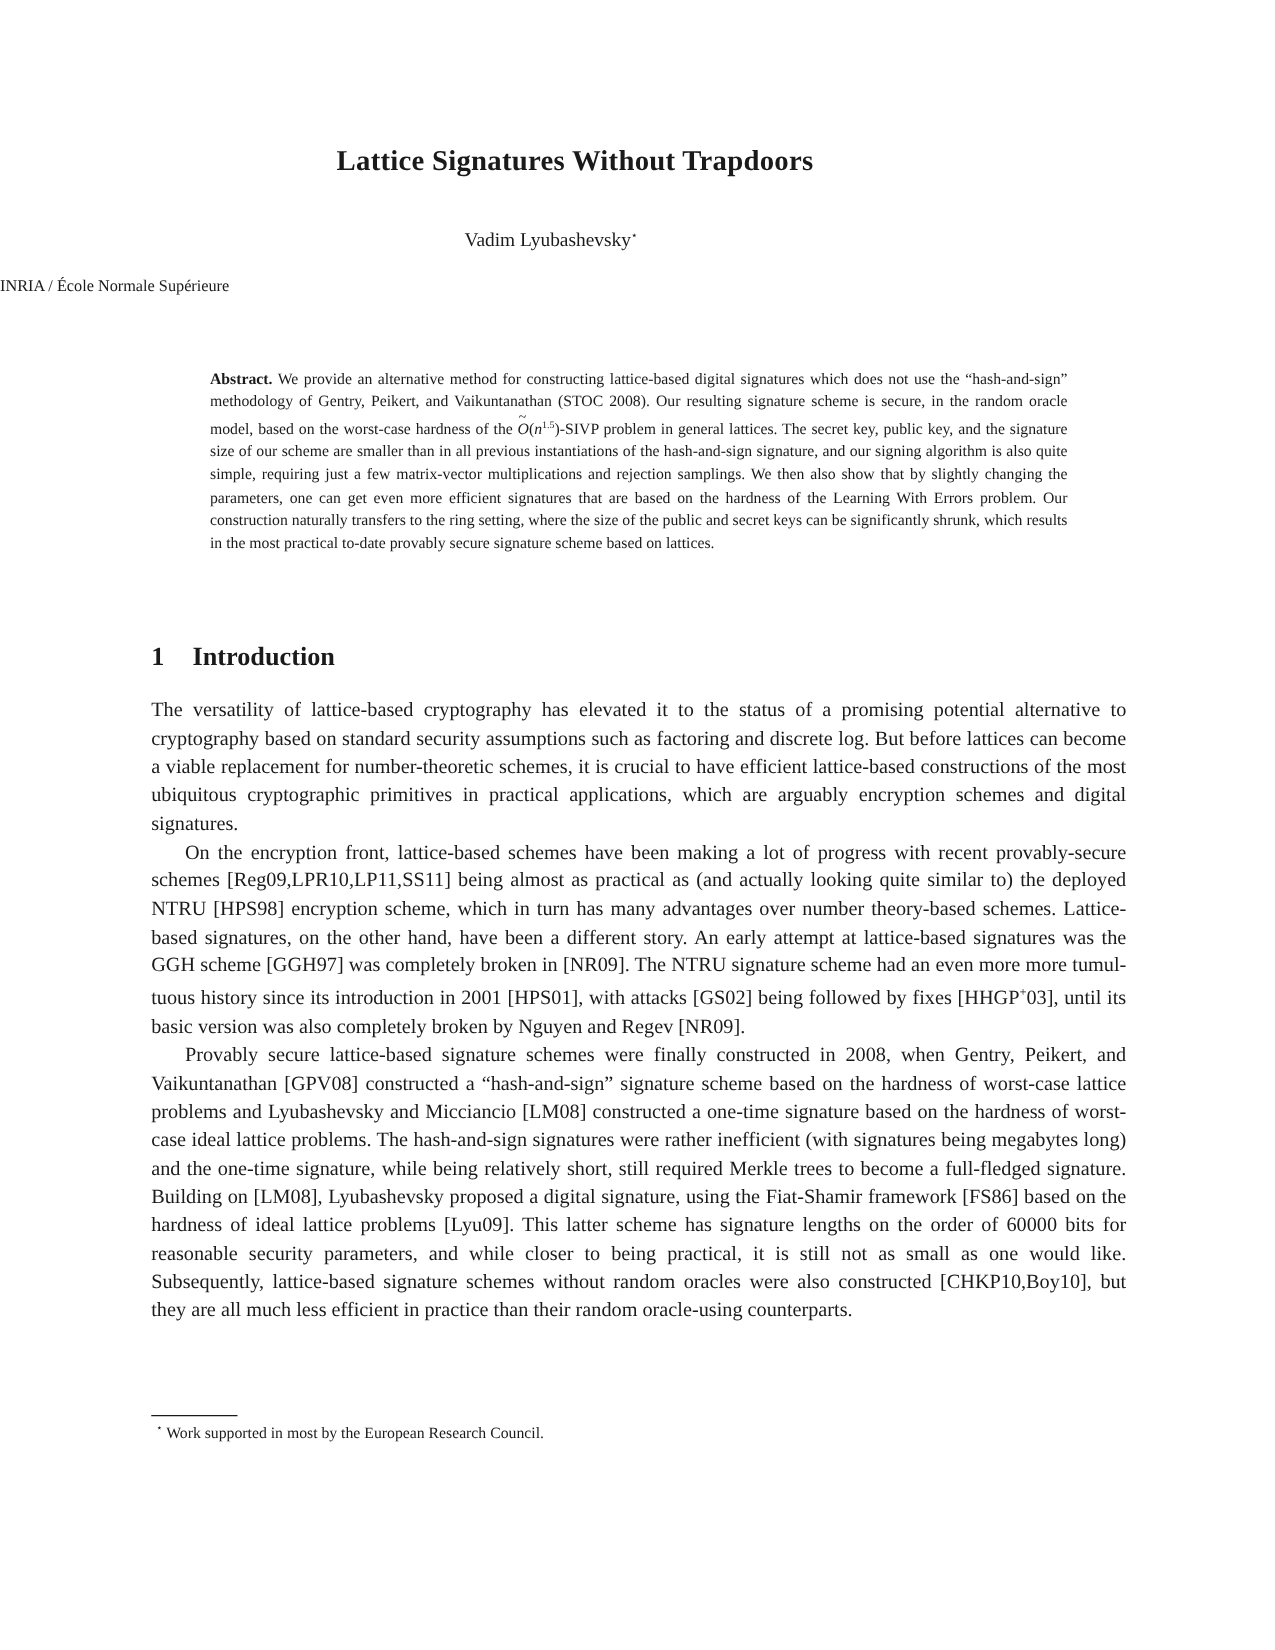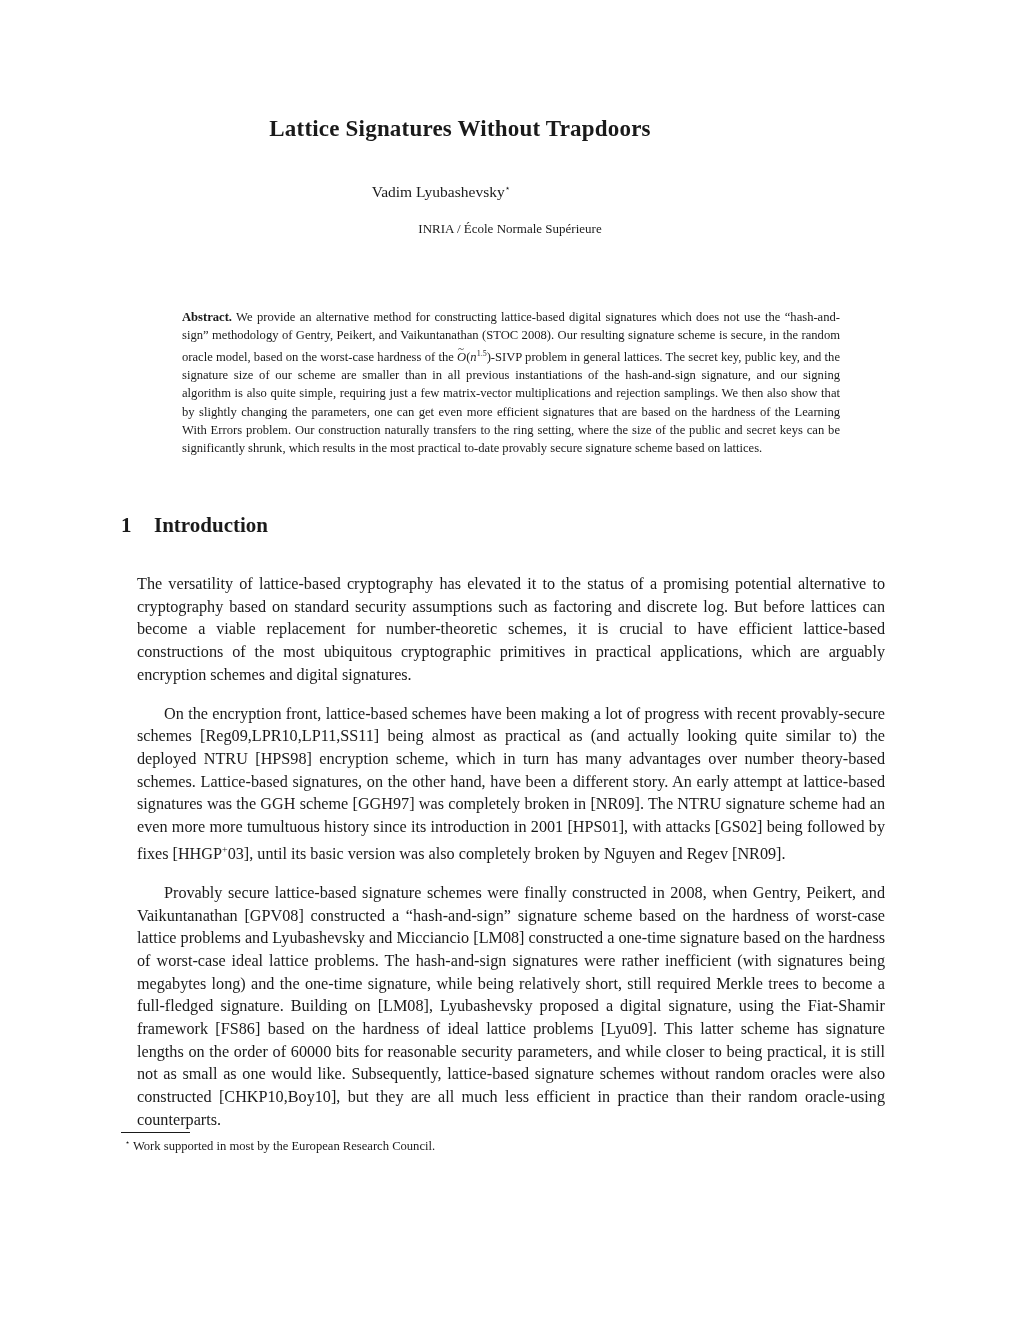--- a/index.html
+++ b/index.html
@@ -3,34 +3,34 @@
 <meta charset="utf-8">
 <style>
   html, body { margin: 0; padding: 0; background: #ffffff; }
   body { width: 1020px; height: 1320px; position: relative; overflow: hidden;
          font-family: "DejaVu Serif", "Liberation Serif", serif; color: #1a1a1a; }
   .title { position: absolute; top: 116px; left: 0; width: 920px; text-align: center;
            font-family: "Liberation Serif", serif; font-weight: bold; font-size: 23px; letter-spacing: 0.2px; }
   .author { position: absolute; top: 183px; left: 0; width: 882px; text-align: center;
             font-family: "Liberation Serif", serif; font-size: 15.5px; }
   .author sup { font-size: 9px; }
-  .affil { position: absolute; top: 221px; left: 0; width: 1020px; text-align: center;
+  .affil { position: absolute; top: 221px; left: 0; width: 1020px; 
            font-family: "Liberation Serif", serif; font-size: 13px; }
   .abstract { position: absolute; top: 294px; left: 168px; width: 686px;
               font-family: "Liberation Serif", serif; font-size: 12.6px; line-height: 18.3px;
               text-align: justify; }
   .abstract b { font-weight: bold; }
-  .abstract .p { margin: 14px; }
+  .abstract .p { margin: 0; }
   .sec-head { position: absolute; top: 513px; left: 121px;
               font-family: "Liberation Serif", serif; font-weight: bold; font-size: 21px; }
   .sec-head .num { display: inline-block; width: 33px; }
   .body { position: absolute; top: 557px; left: 121px; width: 780px;
           font-family: "Liberation Serif", serif; font-size: 16.2px; line-height: 22.7px;
           text-align: justify; hyphens: manual; }
-  .body p { margin: 16px; }
+  .body p { margin: 0; }
   .body p.indent { text-indent: 27px; }
   .fn-rule { position: absolute; top: 1132px; left: 121px; width: 69px; height: 1px; background: #1a1a1a; }
   .footnote { position: absolute; top: 1138px; left: 125px;
               font-family: "Liberation Serif", serif; font-size: 12.6px; }
   .footnote sup { font-size: 8px; }
   .om { position: relative; display: inline-block; font-style: italic; }
   .om .tilde { position: absolute; top: -9px; left: 1px; font-style: normal; font-size: 11px; }
 </style>
 </head>
 <body>

